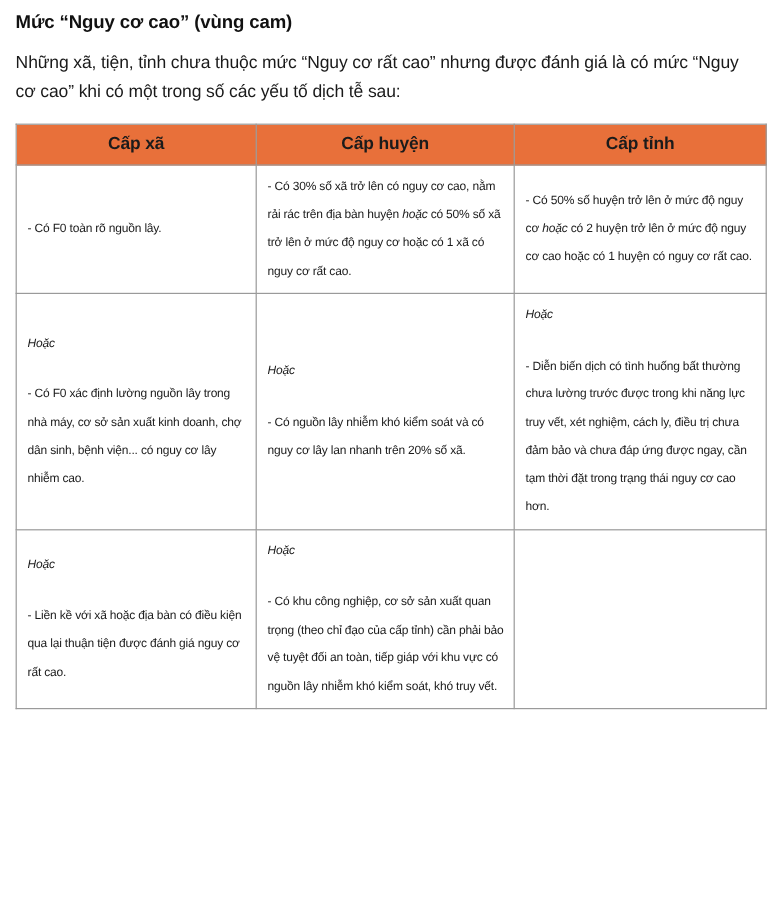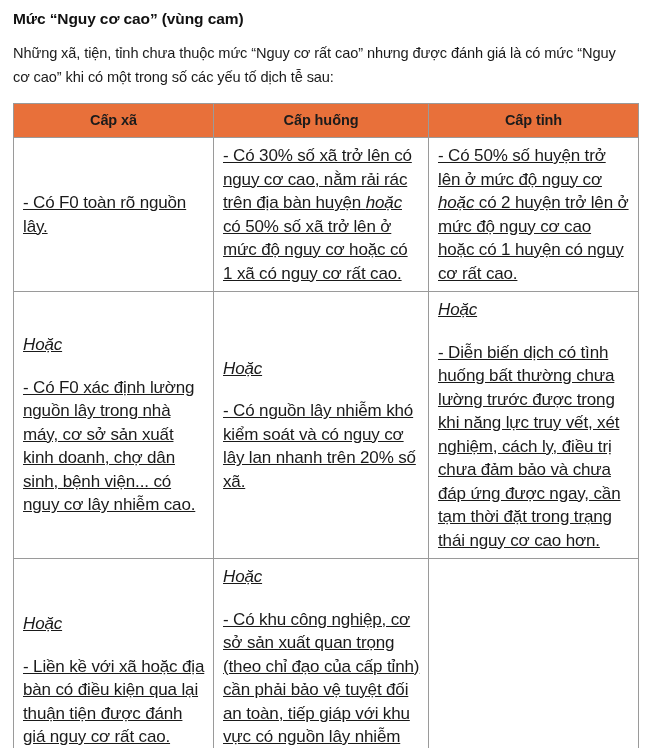--- a/index.html
+++ b/index.html
@@ -53,25 +53,24 @@
     font-size: 14.5px;
     font-weight: bold;
     padding: 8px 4px 9px 4px;
     border: 1px solid #9a9a9a;
     letter-spacing: -0.1px;
   }
   .risk-table td {
     border: 1px solid #9a9a9a;
     vertical-align: middle;
     padding: 6px 8px 6px 9px;
-    font-size: 17px;
+    font-size: 10px;
     line-height: 23.5px;
     letter-spacing: -0.15px;
     color: #1a1a1a;
-    text-decoration: underline;
   }
   .risk-table td.mid-align { vertical-align: middle; }
   .risk-table td.top-align { vertical-align: top; }
   .cell-p {
     margin: 0;
   }
   .cell-p + .cell-p {
     margin-top: 19px;
   }
   .hoac-lead {
@@ -95,21 +94,21 @@
 
   <table class="risk-table">
     <colgroup>
       <col class="c1">
       <col class="c2">
       <col class="c3">
     </colgroup>
     <thead>
       <tr>
         <th>Cấp xã</th>
-        <th>Cấp huống</th>
+        <th>Cấp huyện</th>
         <th>Cấp tỉnh</th>
       </tr>
     </thead>
     <tbody>
 
       <tr>
         <td class="mid-align">
           <p class="cell-p"><span>- Có F0 toàn rõ nguồn lây.</span></p>
         </td>
         <td class="mid-align">

